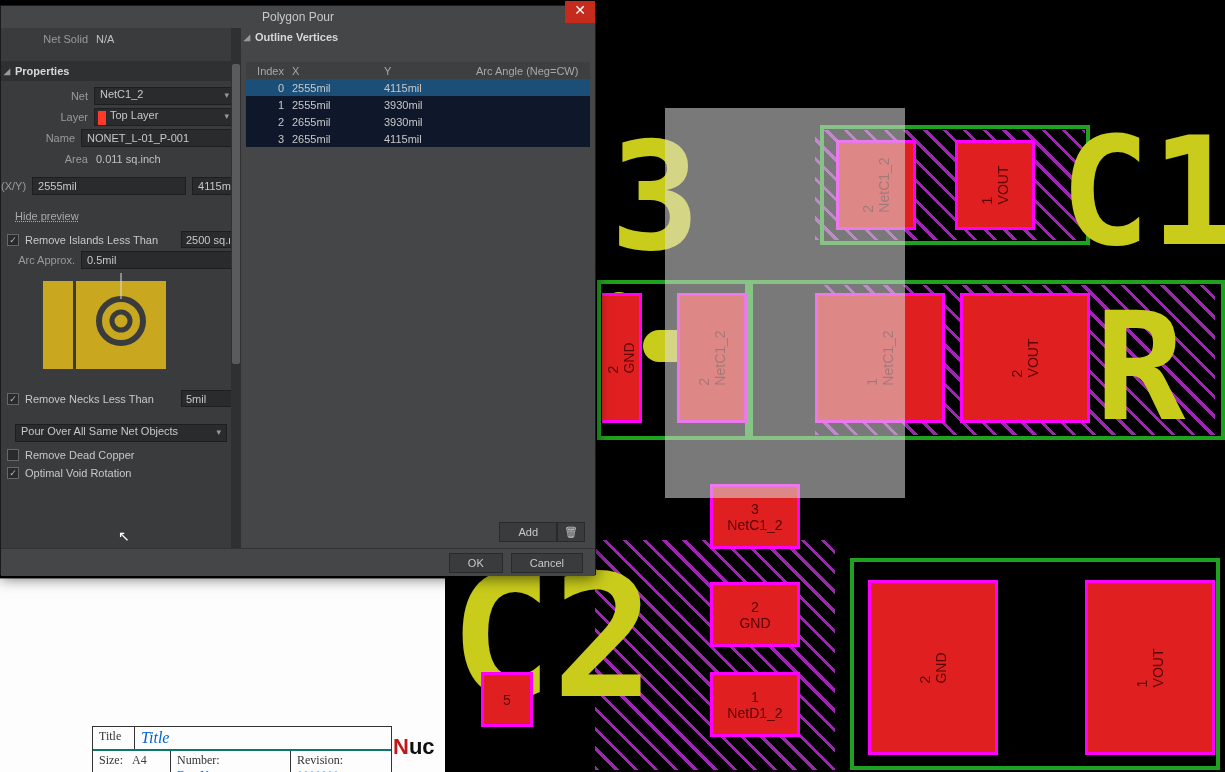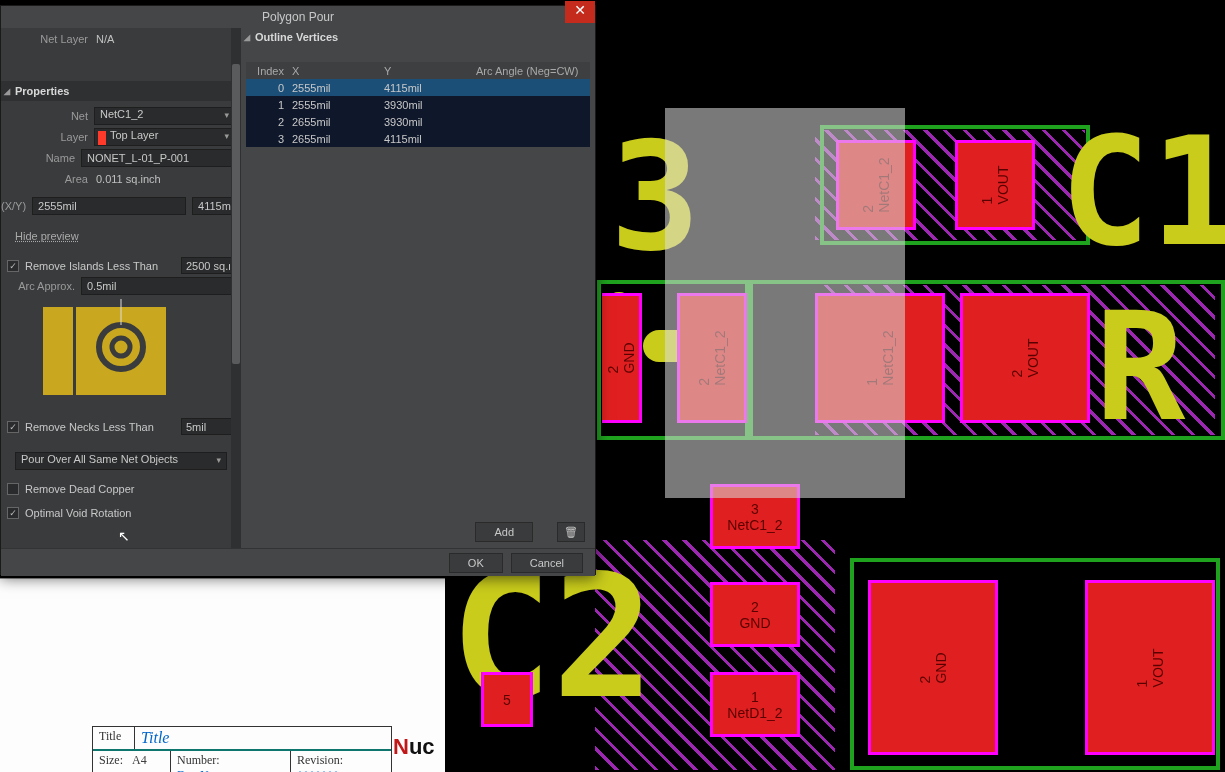--- a/index.html
+++ b/index.html
@@ -33,53 +33,53 @@
   .body{display:flex;height:520px;position:relative;}
   .left{width:240px;background:#3a3b3d;overflow-y:auto;position:relative;}
   .scrollbar{position:absolute;right:0;top:0;width:10px;height:100%;background:#2f3032;}
   .scrollbar .thumb{position:absolute;left:1px;width:8px;background:#5a5b5d;border-radius:2px;}
   .right{flex:1;background:#444648;position:relative;}
   .footer{height:28px;background:#444648;display:flex;justify-content:flex-end;align-items:center;gap:8px;padding-right:12px;border-top:1px solid #333;}
   .btn{height:20px;padding:0 18px;background:#3a3b3d;border:1px solid #2a2a2a;color:#c8c8c8;font-size:11px;display:flex;align-items:center;cursor:pointer;}
   .btn.icon{padding:0 6px;}
   .btn.primary{border:1px solid #2a2a2a;}
   
-  .sec-hdr{height:20px;background:#2f3032;color:#d8d8d8;padding-left:14px;line-height:20px;font-weight:bold;font-size:11px;position:relative;margin-top:20px;}
+  .sec-hdr{height:20px;background:#2f3032;color:#d8d8d8;padding-left:14px;line-height:20px;font-weight:bold;font-size:11px;position:relative;}
   .sec-hdr::before{content:"◢";position:absolute;left:3px;top:1px;font-size:8px;color:#999;}
   .frow{display:flex;align-items:center;height:21px;padding:0 6px 0 0;}
   .frow .lbl{width:93px;text-align:right;padding-right:6px;color:#9a9a9a;font-size:11px;}
   .frow .val{flex:1;display:flex;gap:6px;}
   .inp{height:18px;background:#2a2b2c;border:1px solid #1e1e1e;color:#c8c8c8;padding:0 5px;font-size:11px;flex:1;}
   .combo{position:relative;}
   .combo::after{content:"▾";position:absolute;right:5px;top:2px;color:#999;font-size:9px;}
   .layer-sw{display:inline-block;width:8px;height:14px;background:#ff3a2a;margin:2px 4px 0 3px;vertical-align:top;}
   .txt{color:#c0c0c0;font-size:11px;padding-left:2px;}
   .seg{display:flex;margin:3px 14px;}
   .seg .s{flex:1;height:20px;display:flex;align-items:center;justify-content:center;background:#3a3b3d;border:1px solid #292929;font-size:11px;cursor:pointer;}
   .seg .s.on{background:#2d6aa3;color:#fff;}
   .link{color:#aaa;text-decoration:underline dotted;font-size:11px;margin:6px 14px;display:inline-block;cursor:pointer;}
-  .chk{display:flex;align-items:center;gap:6px;padding:3px 6px 3px 22px;font-size:11px;margin-top:6px;}
+  .chk{display:flex;align-items:center;gap:6px;padding:3px 6px 3px 22px;font-size:11px;}
   .chk .box{width:12px;height:12px;border:1px solid #666;background:#2a2b2c;display:flex;align-items:center;justify-content:center;font-size:9px;color:#bbb;margin-left:-16px;}
   .chk .box.on::after{content:"✓";}
   .chk .mini{width:54px;height:17px;background:#2a2b2c;border:1px solid #1e1e1e;color:#c8c8c8;padding:0 4px;font-size:11px;margin-left:auto;}
   .preview{margin:4px auto;width:180px;height:110px;position:relative;}
   .cursor{position:absolute;font-size:14px;color:#fff;}
   
   .vhdr{height:18px;background:#444648;color:#d8d8d8;padding-left:14px;line-height:18px;font-weight:bold;font-size:11px;position:relative;}
   .vhdr::before{content:"◢";position:absolute;left:3px;top:1px;font-size:8px;color:#999;}
   .grid{background:#0f172a;margin:16px 5px;}
   .ghead,.grow{display:flex;height:17px;align-items:center;font-size:11px;padding:0 4px;}
   .ghead{background:#3e3f41;color:#a8a8a8;}
   .grow{color:#c8c8c8;}
   .grow.sel{background:#1b4f78;}
   .c-i{width:42px;text-align:right;padding-right:8px;}
   .c-x{width:92px;}
   .c-y{width:92px;}
   .c-a{flex:1;}
-  .add-row{position:absolute;bottom:6px;right:10px;display:flex;gap:24px;}
+  .add-row{position:absolute;bottom:6px;right:10px;display:flex;gap:0;}
   
   .prev-svg{width:100%;height:100%;}
 </style>
 </head>
 <body>
 
 <div class="root">
 
   <div class="pcb">
     <div class="pcb-grid"></div>
@@ -173,21 +173,21 @@
 
   <div class="dlg">
     <div class="tbar">
       <span>Polygon Pour</span>
       <div class="close"><span>✕</span></div>
     </div>
     <div class="body">
 
       <div class="left">
         <div class="frow">
-          <div class="lbl">Net Layer</div>
+          <div class="lbl">Net Solid</div>
           <div class="val">
               <span class="txt">N/A</span>
             </div>
         </div>
         <div style="height:12px;"></div>
         <div class="sec-hdr">Properties</div>
         <div style="height:4px;"></div>
 
         <div class="frow">
           <div class="lbl">Net</div>

